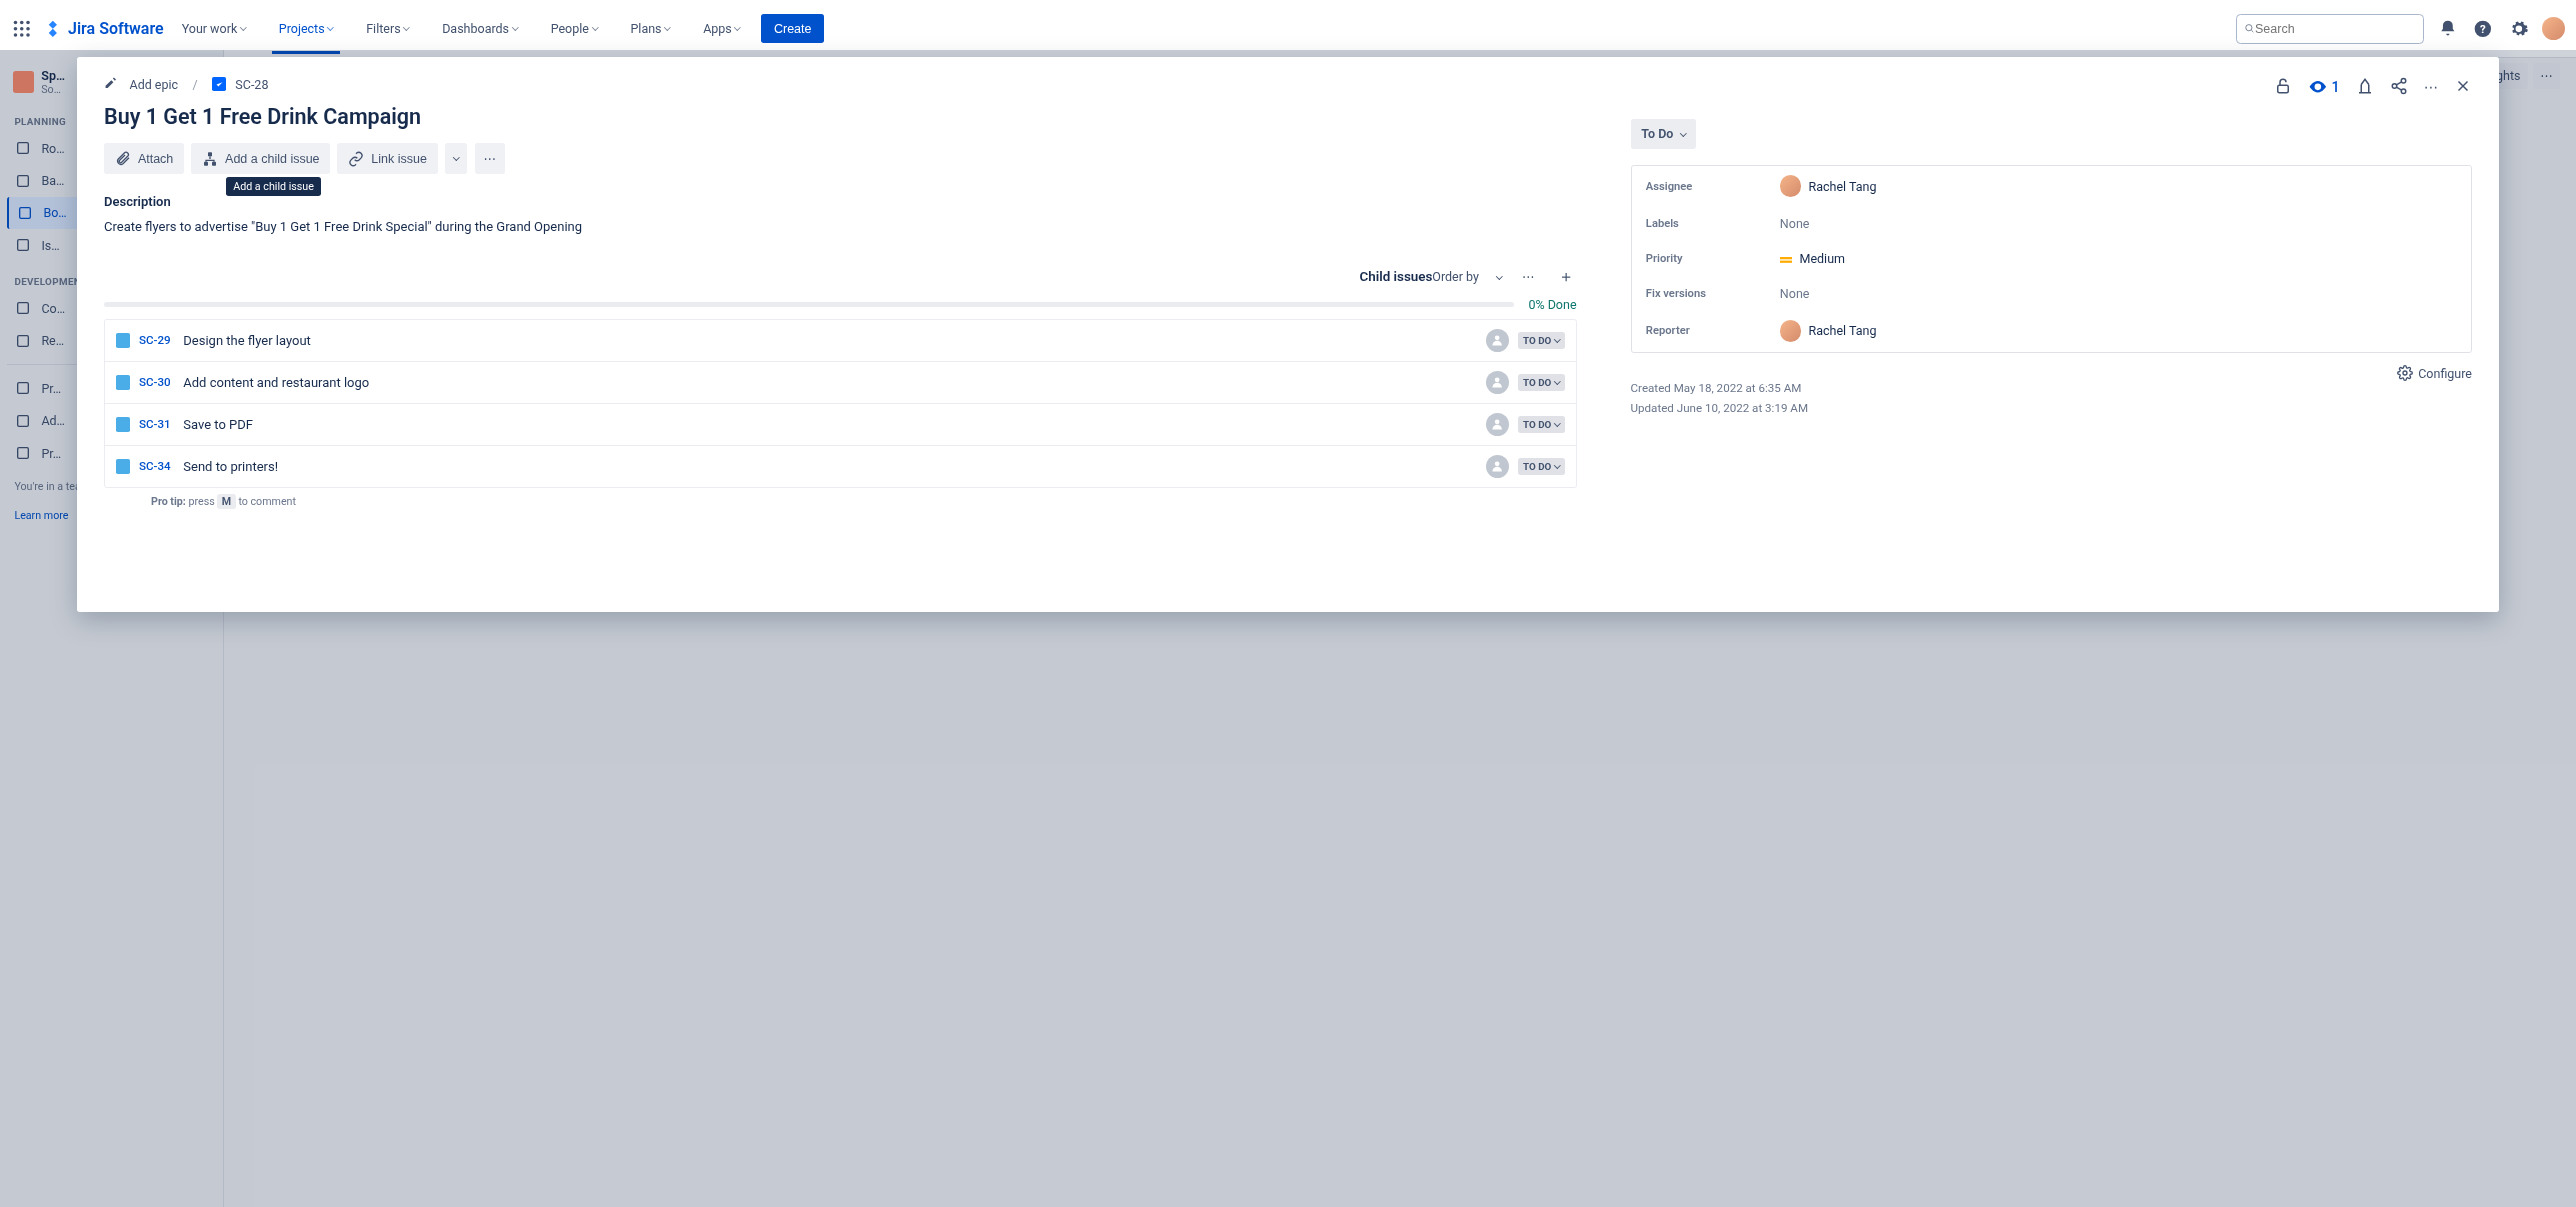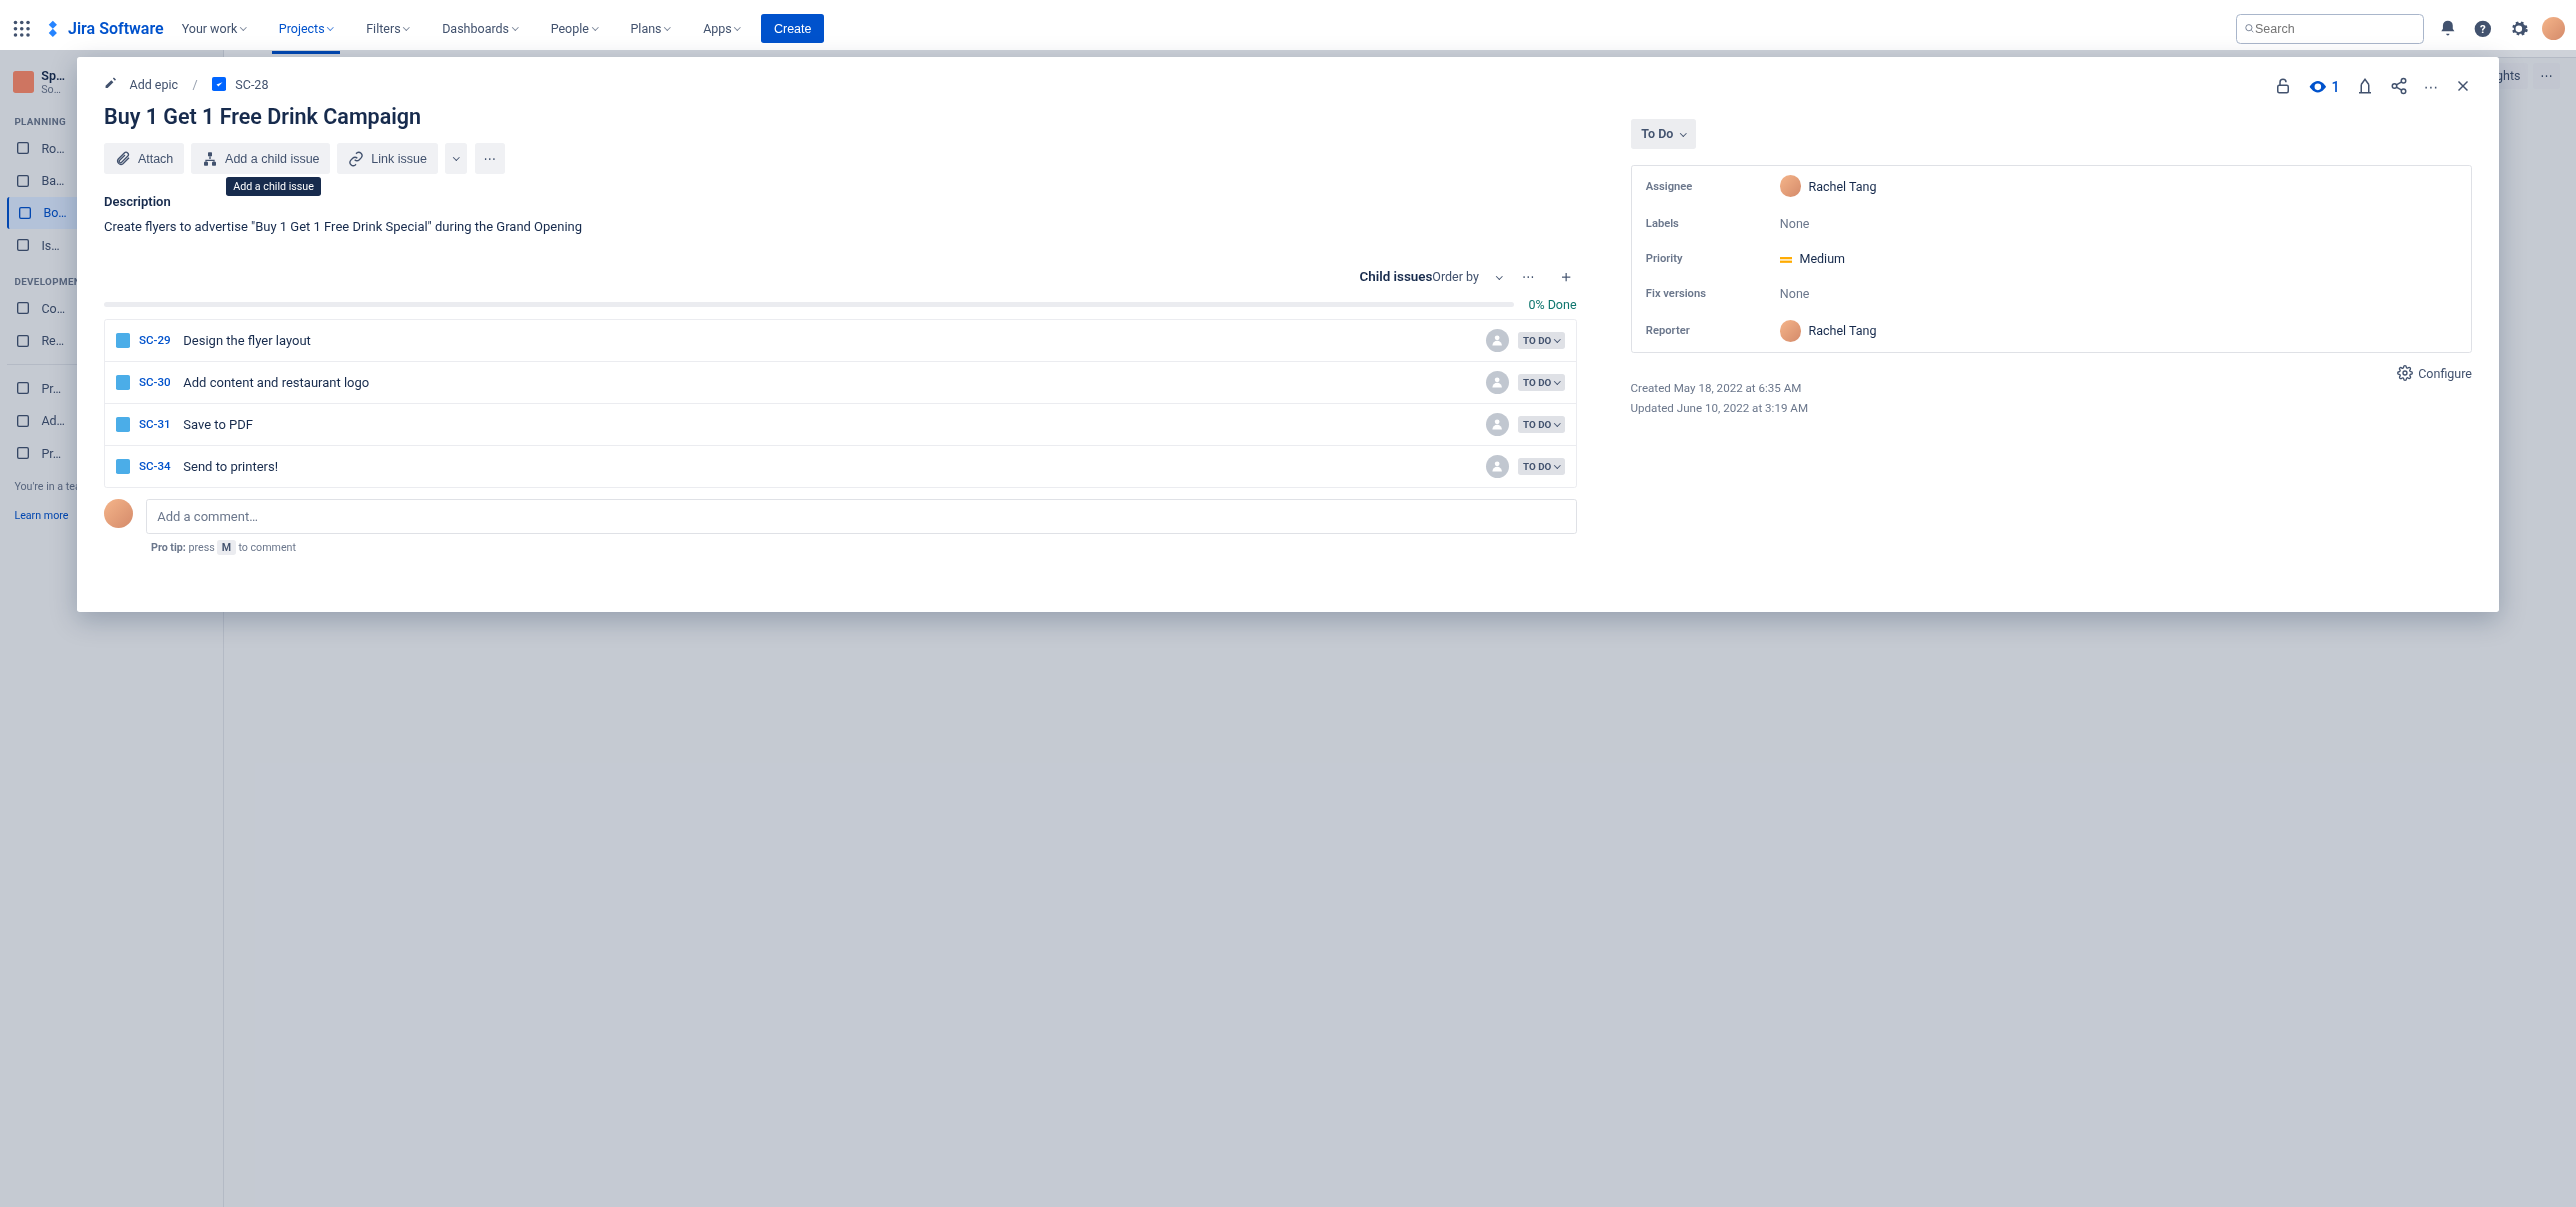--- a/index.html
+++ b/index.html
@@ -415,24 +415,20 @@
     <span class="cavatar">
             <svg width="14.3" height="14.3" viewBox="0 0 24 24" fill="#fff">
               <circle cx="12" cy="8" r="4"></circle>
               <path d="M4 21a8 8 0 0116 0"></path>
             </svg>
           </span>
     <span class="cstatus">TO DO <span class="chev down sm"></span></span>
         </div>
       </div>
 
-    <div class="comment-row">
-      <div class="avatar"></div>
-      <div class="comment-input">Add a comment…</div>
-    </div>
     <div class="protip">
       <b>Pro tip:</b> <span>press</span> <span class="key">M</span> <span>to comment</span>
     </div>
   </div>
 
   <div class="side">
     <div class="modal-top-icons">
       <span><svg width="18" height="18" viewBox="0 0 24 24" fill="none" stroke="#42526e" stroke-width="2">
             <rect x="5" y="11" width="14" height="10" rx="2"></rect>
             <path d="M8 11V7a4 4 0 018 0"></path>

